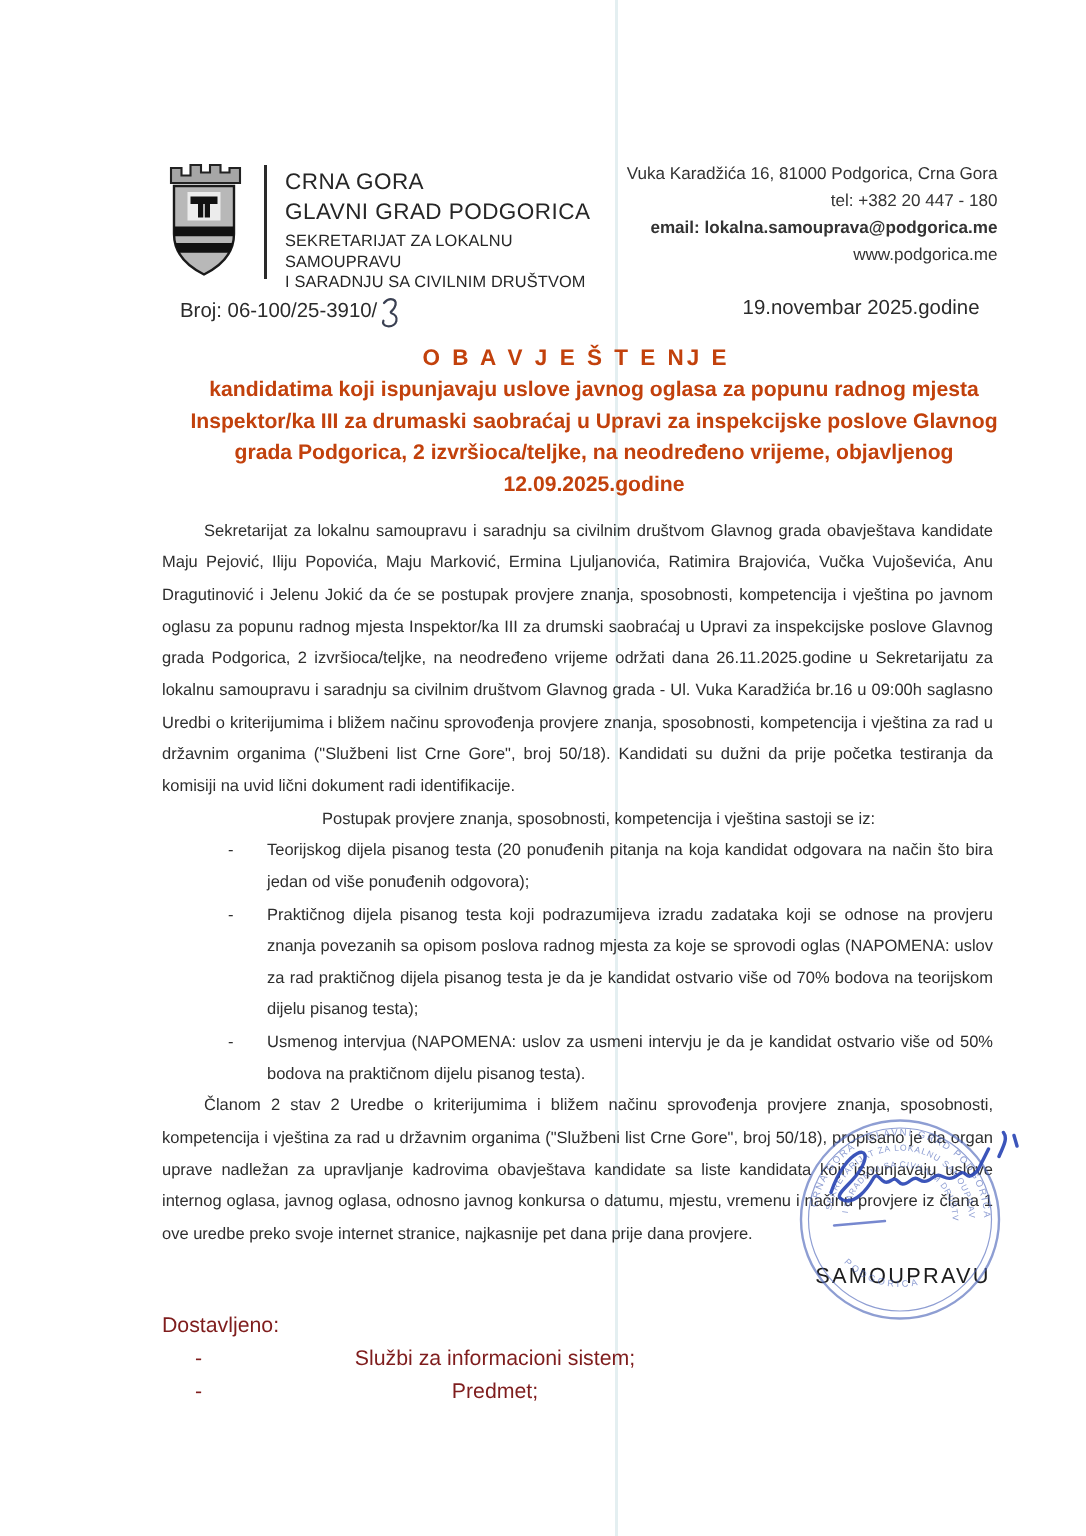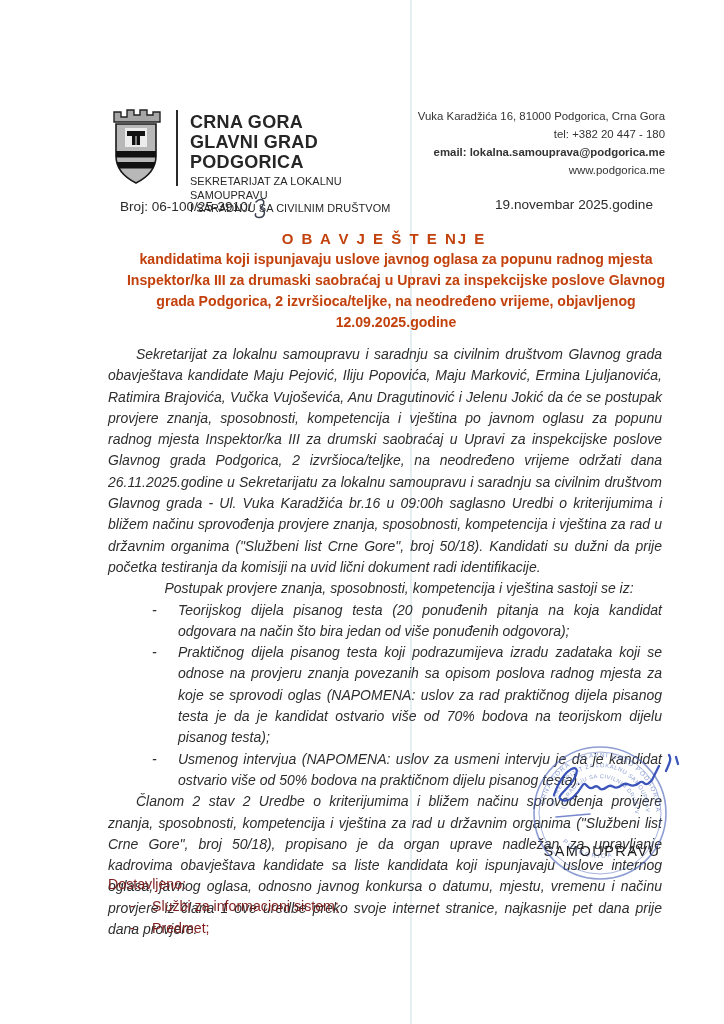--- a/index.html
+++ b/index.html
@@ -8,57 +8,57 @@
         font-family:"Liberation Sans",sans-serif;color:#2e2e2e;
         -webkit-font-smoothing:antialiased;}
   .fold-line{position:absolute;left:410px;top:0;width:2px;height:1024px;
              background:rgba(170,205,210,0.32);}
 
   
   .letterhead{position:absolute;left:108px;top:106px;width:552px;height:90px;}
   .coa{position:absolute;left:0;top:0;}
   .lh-divider{position:absolute;left:68px;top:4px;width:2px;height:76px;background:#2a2a2a;}
   .org{position:absolute;left:82px;top:6px;width:220px;color:#262626;}
-  .org-main{font-size:18px;font-weight:700;letter-spacing:.3px;line-height:20px;}
+  .org-main{font-size:15px;font-weight:400;letter-spacing:.3px;line-height:20px;}
   .org-dept{font-size:10.9px;font-weight:500;line-height:13.5px;margin-top:3px;letter-spacing:.1px;}
   .contact{position:absolute;left:307px;top:1px;width:250px;font-size:11.4px;line-height:18px;color:#333;text-align:right;}
   .contact .email{font-weight:600;}
 
   
   .refrow{position:absolute;left:108px;top:199px;width:545px;font-size:13.6px;color:#2b2b2b;}
   .ref-left{position:absolute;left:12px;top:0;display:flex;align-items:flex-start;}
   .hand3{display:inline-block;margin-left:1px;margin-top:-2px;}
   .date{position:absolute;right:0;top:-2px;}
 
   
   .titleblock{position:absolute;left:84px;top:230px;width:600px;text-align:center;color:#c2410c;}
   .heading{font-size:15px;font-weight:bold;letter-spacing:2px;}
   .subtitle{font-size:14.1px;font-weight:bold;line-height:21px;margin-top:2px;margin-left:24px;}
 
   
-  .bodytext{position:absolute;left:108px;top:344px;width:554px;font-size:14px;
-            line-height:21.3px;text-align:justify;color:#2e2e2e;font-style:italic;}
+  .bodytext{position:absolute;left:108px;top:344px;width:554px;font-size:11px;
+            line-height:21.3px;text-align:justify;color:#2e2e2e;}
   .bodytext p{margin:0;}
   .p-indent{text-indent:28px;}
   .list-intro{text-indent:28px;text-align:center;}
   ul.dashlist{list-style:none;margin:0;padding:0 0 0 70px;}
   ul.dashlist li{position:relative;text-align:justify;}
   ul.dashlist li::before{content:"-";position:absolute;left:-26px;top:0;}
 
   
   .signature{position:absolute;left:498px;top:733px;width:214px;height:165px;}
   .sig-name{position:absolute;left:4px;top:90px;width:200px;text-align:center;
             font-size:14.5px;color:#1c1c1c;}
   .sig-role{position:absolute;left:4px;top:110px;width:200px;text-align:center;
             font-size:14.5px;letter-spacing:1.5px;color:#1c1c1c;}
   .stampwrap{position:absolute;left:0;top:0;width:214px;height:165px;pointer-events:none;}
 
   
   .footer{position:absolute;left:108px;top:873px;width:400px;font-size:14.2px;line-height:22px;color:#7f1d1d;}
-  .footer ul{list-style:none;margin:0;padding:0 0 0 44px;}
+  .footer ul{list-style:none;margin:0;padding:0 0 0 44px;text-align:center;}
   .footer li{position:relative;}
   .footer li::before{content:"-";position:absolute;left:-22px;top:0;}
 </style>
 </head>
 <body>
 
 <div class="page">
   <div class="fold-line"></div>
 
   <div class="letterhead">

